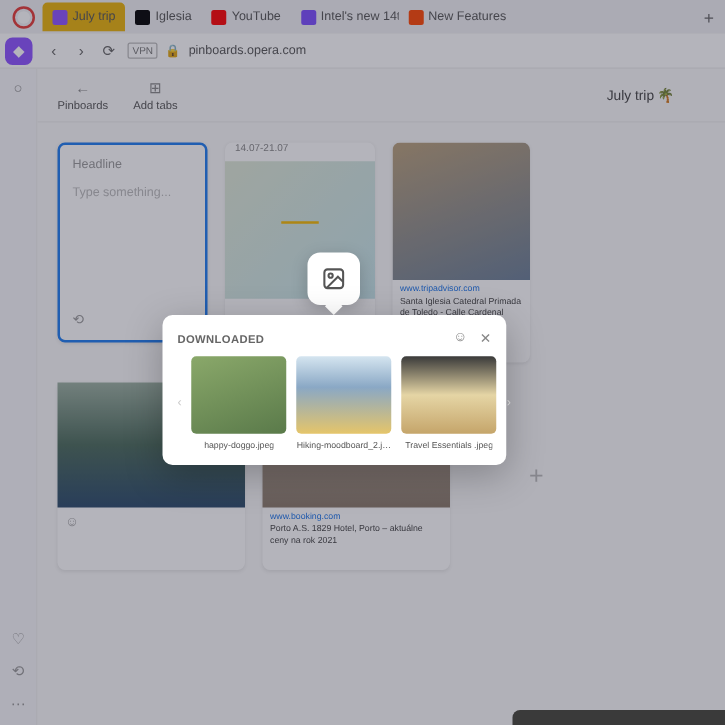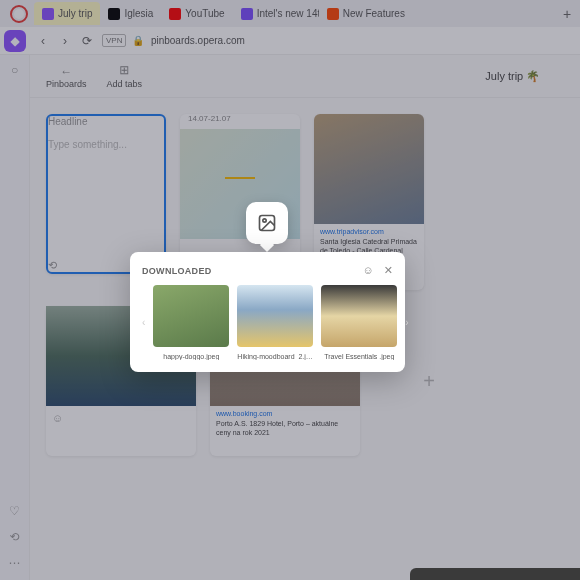--- a/index.html
+++ b/index.html
@@ -2,42 +2,42 @@
 <html><head>
 <meta charset="utf-8">
 <style>
 * { margin: 0; padding: 0; box-sizing: border-box; font-family: -apple-system, BlinkMacSystemFont, "Segoe UI", sans-serif; }
 body { width: 580px; height: 580px; background: #fff; position: relative; overflow: hidden; }
 .browser { width: 100%; height: 100%; display: flex; flex-direction: column; }
 .tabbar { height: 27px; display: flex; align-items: center; background: #f1f1f4; padding: 0 4px; }
 .logo { width: 18px; height: 18px; border-radius: 50%; border: 2px solid #e53935; margin: 0 6px; position: relative; }
 .logo::after { content: ""; position: absolute; inset: 2px; border-radius: 50%; background: #fff; }
 .tab { display: flex; align-items: center; height: 23px; padding: 0 8px; font-size: 10px; color: #555; border-radius: 4px 4px 0 0; max-width: 86px; overflow: hidden; white-space: nowrap; }
-.tab.active { background: #fef9c3; }
+.tab.active { background: #eab308; }
 .tab .favicon { width: 12px; height: 12px; margin-right: 4px; border-radius: 2px; flex-shrink: 0; }
 .plus { width: 18px; height: 18px; display: flex; align-items: center; justify-content: center; color: #666; font-size: 14px; margin-left: auto; }
 .addrbar { height: 28px; display: flex; align-items: center; background: #fff; border-bottom: 1px solid #eee; padding: 0 4px; gap: 6px; }
 .sqbtn { width: 22px; height: 22px; border-radius: 6px; background: #8c52ff; color: #fff; display: flex; align-items: center; justify-content: center; font-size: 12px; }
 .nav { display: flex; gap: 4px; padding-left: 2px; }
 .nav button { border: none; background: none; width: 18px; height: 18px; color: #666; font-size: 12px; cursor: pointer; }
 .badge { font-size: 8px; border: 1px solid #bbb; padding: 1px 3px; border-radius: 2px; color: #777; }
 .lock { color: #777; font-size: 10px; }
 .url { font-size: 10px; color: #555; }
 .main { display: flex; flex: 1; overflow: hidden; }
 .sidebar { width: 30px; background: #f8f8fb; border-right: 1px solid #eee; display: flex; flex-direction: column; align-items: center; padding-top: 8px; gap: 14px; }
 .sbicon { width: 14px; height: 14px; color: #999; font-size: 12px; display: flex; align-items: center; justify-content: center; }
 .sbottom { margin-top: auto; margin-bottom: 10px; display: flex; flex-direction: column; gap: 12px; align-items: center; }
 .content { flex: 1; background: #fafafa; overflow: hidden; }
 .tools { display: flex; align-items: center; padding: 8px 16px; border-bottom: 1px solid #eee; }
 .tbtn { display: flex; flex-direction: column; align-items: center; font-size: 9px; color: #555; margin-right: 20px; }
 .tbtn .ic { font-size: 12px; margin-bottom: 2px; color: #888; }
 .title { margin-left: auto; font-size: 11px; color: #444; margin-right: 24px; }
 .board { padding: 16px; display: flex; gap: 14px; flex-wrap: wrap; }
 .card { background: #fff; border-radius: 6px; box-shadow: 0 1px 3px rgba(0,0,0,0.08); width: 120px; overflow: hidden; }
-.card.highlight { border: 2px solid #1d7bf0; width: 120px; height: 160px; display: flex; flex-direction: column; }
+.card.highlight { border: 2px solid #1d7bf0; width: 120px; height: 160px; padding: 10px; display: flex; flex-direction: column; }
 .card.highlight .h { font-size: 10px; color: #999; }
 .card.highlight .t { font-size: 10px; color: #bbb; margin-top: 12px; }
 .card.highlight .o { margin-top: auto; font-size: 11px; color: #999; }
 .mapcard { width: 120px; }
 .mapcard .hdr { padding: 8px; font-size: 9px; color: #444; font-weight: 600; }
 .mapcard .dates { padding: 0 8px 6px; font-size: 8px; color: #888; }
 .mapimg { height: 110px; background: linear-gradient(135deg,#dfe9d6,#c6e5ea); position: relative; }
 .mapimg::after { content: ""; position: absolute; top: 50%; left: 50%; width: 30px; height: 12px; border-top: 2px solid #f5b800; transform: translate(-50%,-50%); }
 .photoc { width: 110px; }
 .photoc .ph { height: 110px; background: linear-gradient(160deg,#b9a07a,#6a7e96); }

